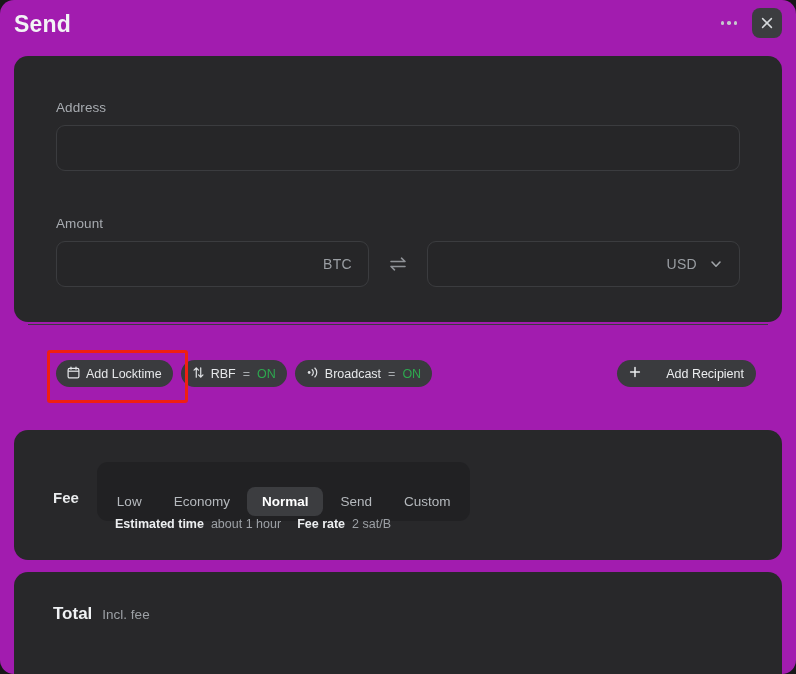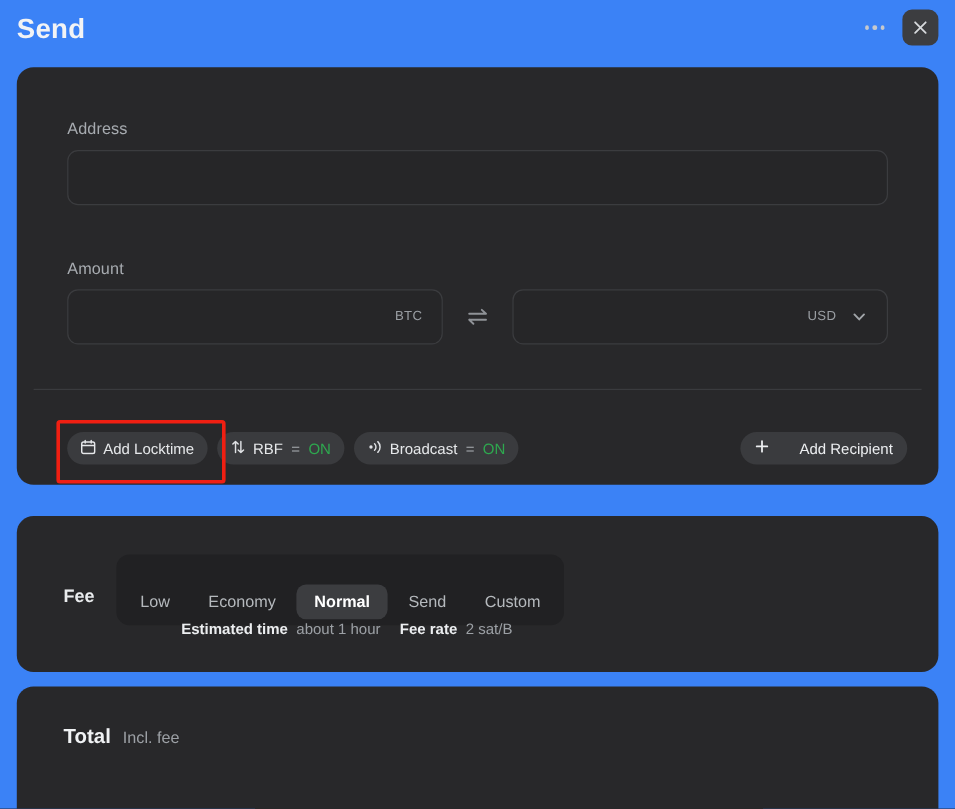--- a/index.html
+++ b/index.html
@@ -2,21 +2,21 @@
 <html><head>
 <meta charset="utf-8">
 <style>
   * { box-sizing: border-box; margin: 0; padding: 0; }
   html, body {
     width: 796px; height: 674px;
     background: #181819;
     font-family: "Liberation Sans", sans-serif;
     overflow: hidden;
   }
-  .page { position: relative; width: 796px; height: 674px; background: #3b82f6; }
+  .page { position: relative; width: 796px; height: 674px; background: #a21caf; border-radius: 14px; }
 
   
   .header {
     position: absolute; left: 0; top: 0; width: 796px; height: 48px;
     display: flex; align-items: center;
   }
   .title {
     margin-left: 14px; font-size: 23px; font-weight: bold;
     color: #f2f3f5; letter-spacing: .2px;
   }
@@ -39,36 +39,36 @@
     background: #3c3d40;
     display: flex; align-items: center; justify-content: center;
     cursor: pointer;
   }
 
   
   .card {
     position: absolute; left: 14px; width: 768px;
     background: #28282a; border-radius: 14px;
   }
-  #card-recipient { top: 56px; height: 348px; }
+  #card-recipient { top: 56px; height: 266px; }
   #card-fee       { top: 430px; height: 130px; }
   #card-total     { top: 572px; height: 116px; }
 
   
   .field-label {
     color: #a7abb0; font-size: 13.5px; letter-spacing: .1px;
   }
   .text-input {
     background: #262628; border: 1px solid #3b3c3f; border-radius: 9px;
     height: 46px; width: 100%;
     display: flex; align-items: center; justify-content: flex-end;
     padding: 0 16px; cursor: text;
   }
   .unit {
-    color: #9a9ea3; font-size: 11px; letter-spacing: .3px;
+    color: #9a9ea3; font-size: 14px; letter-spacing: .3px;
   }
 
   .addr-wrap { position: absolute; left: 42px; top: 44px; width: 684px; }
   .amount-wrap { position: absolute; left: 42px; top: 160px; width: 684px; }
   .amount-row { display: flex; align-items: center; margin-top: 10px; }
   .amt-btc { width: 313px; }
   .swap {
     width: 58px; display: flex; align-items: center; justify-content: center;
     color: #8f9297; cursor: pointer;
   }
@@ -121,21 +121,21 @@
   }
   .seg {
     padding: 7px 15px; border-radius: 8px; font-size: 13.5px;
     color: #b5b9bd; cursor: pointer; white-space: nowrap; margin-top: 20px;
   }
   .seg.active {
     background: #3c3d40; color: #ffffff; font-weight: bold;
   }
   .fee-meta {
     position: absolute; left: 101px; top: 87px;
-    display: flex; align-items: baseline; font-size: 12.5px; margin-left: 36px;
+    display: flex; align-items: baseline; font-size: 12.5px;
   }
   .meta-key { color: #eceef0; font-weight: bold; }
   .meta-val { color: #9ca0a5; margin-left: 7px; margin-right: 16px; }
 
   
   .total-row {
     position: absolute; left: 39px; top: 32px;
     display: flex; align-items: baseline;
   }
   .total-label { color: #f0f2f4; font-size: 17px; font-weight: bold; }

